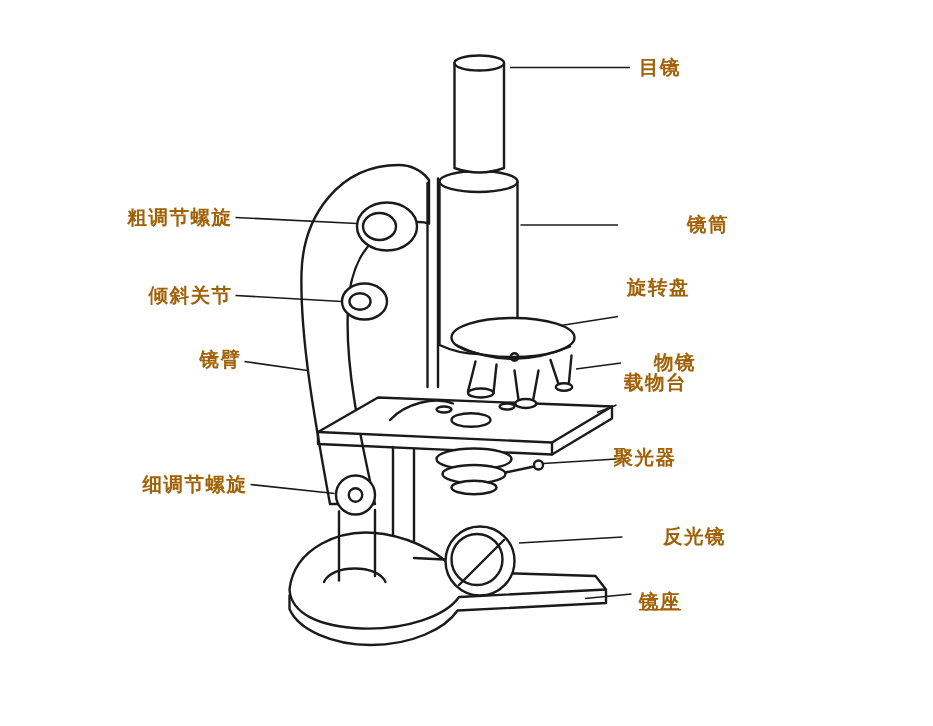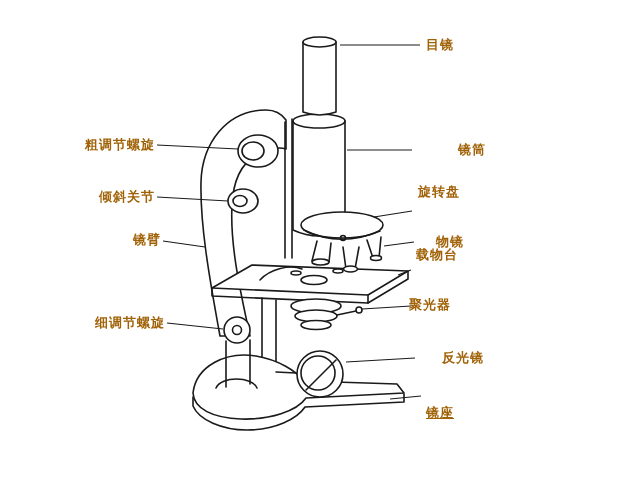--- a/index.html
+++ b/index.html
@@ -139,15 +139,15 @@
   <div class="label left" style="left:81px;top:233px;width:80px;">镜臂</div>
   <div class="label left" style="left:83px;top:316px;width:82px;">细调节螺旋</div>
 
   <div class="label" style="left:426px;top:38px;">目镜</div>
   <div class="label" style="left:418px;top:143px;margin-left:40px;">镜筒</div>
   <div class="label" style="left:418px;top:185px;">旋转盘</div>
   <div class="label" style="left:436px;top:235px;">物镜</div>
   <div class="label" style="left:416px;top:248px;">载物台</div>
   <div class="label" style="left:409px;top:298px;">聚光器</div>
   <div class="label" style="left:442px;top:351px;">反光镜</div>
-  <div class="label" style="left:426px;top:406px;text-decoration:underline;">镜座</div>
+  <div class="label" style="left:426px;top:394px;text-decoration:underline;">镜座</div>
 
 </div>
 
 </body></html>

